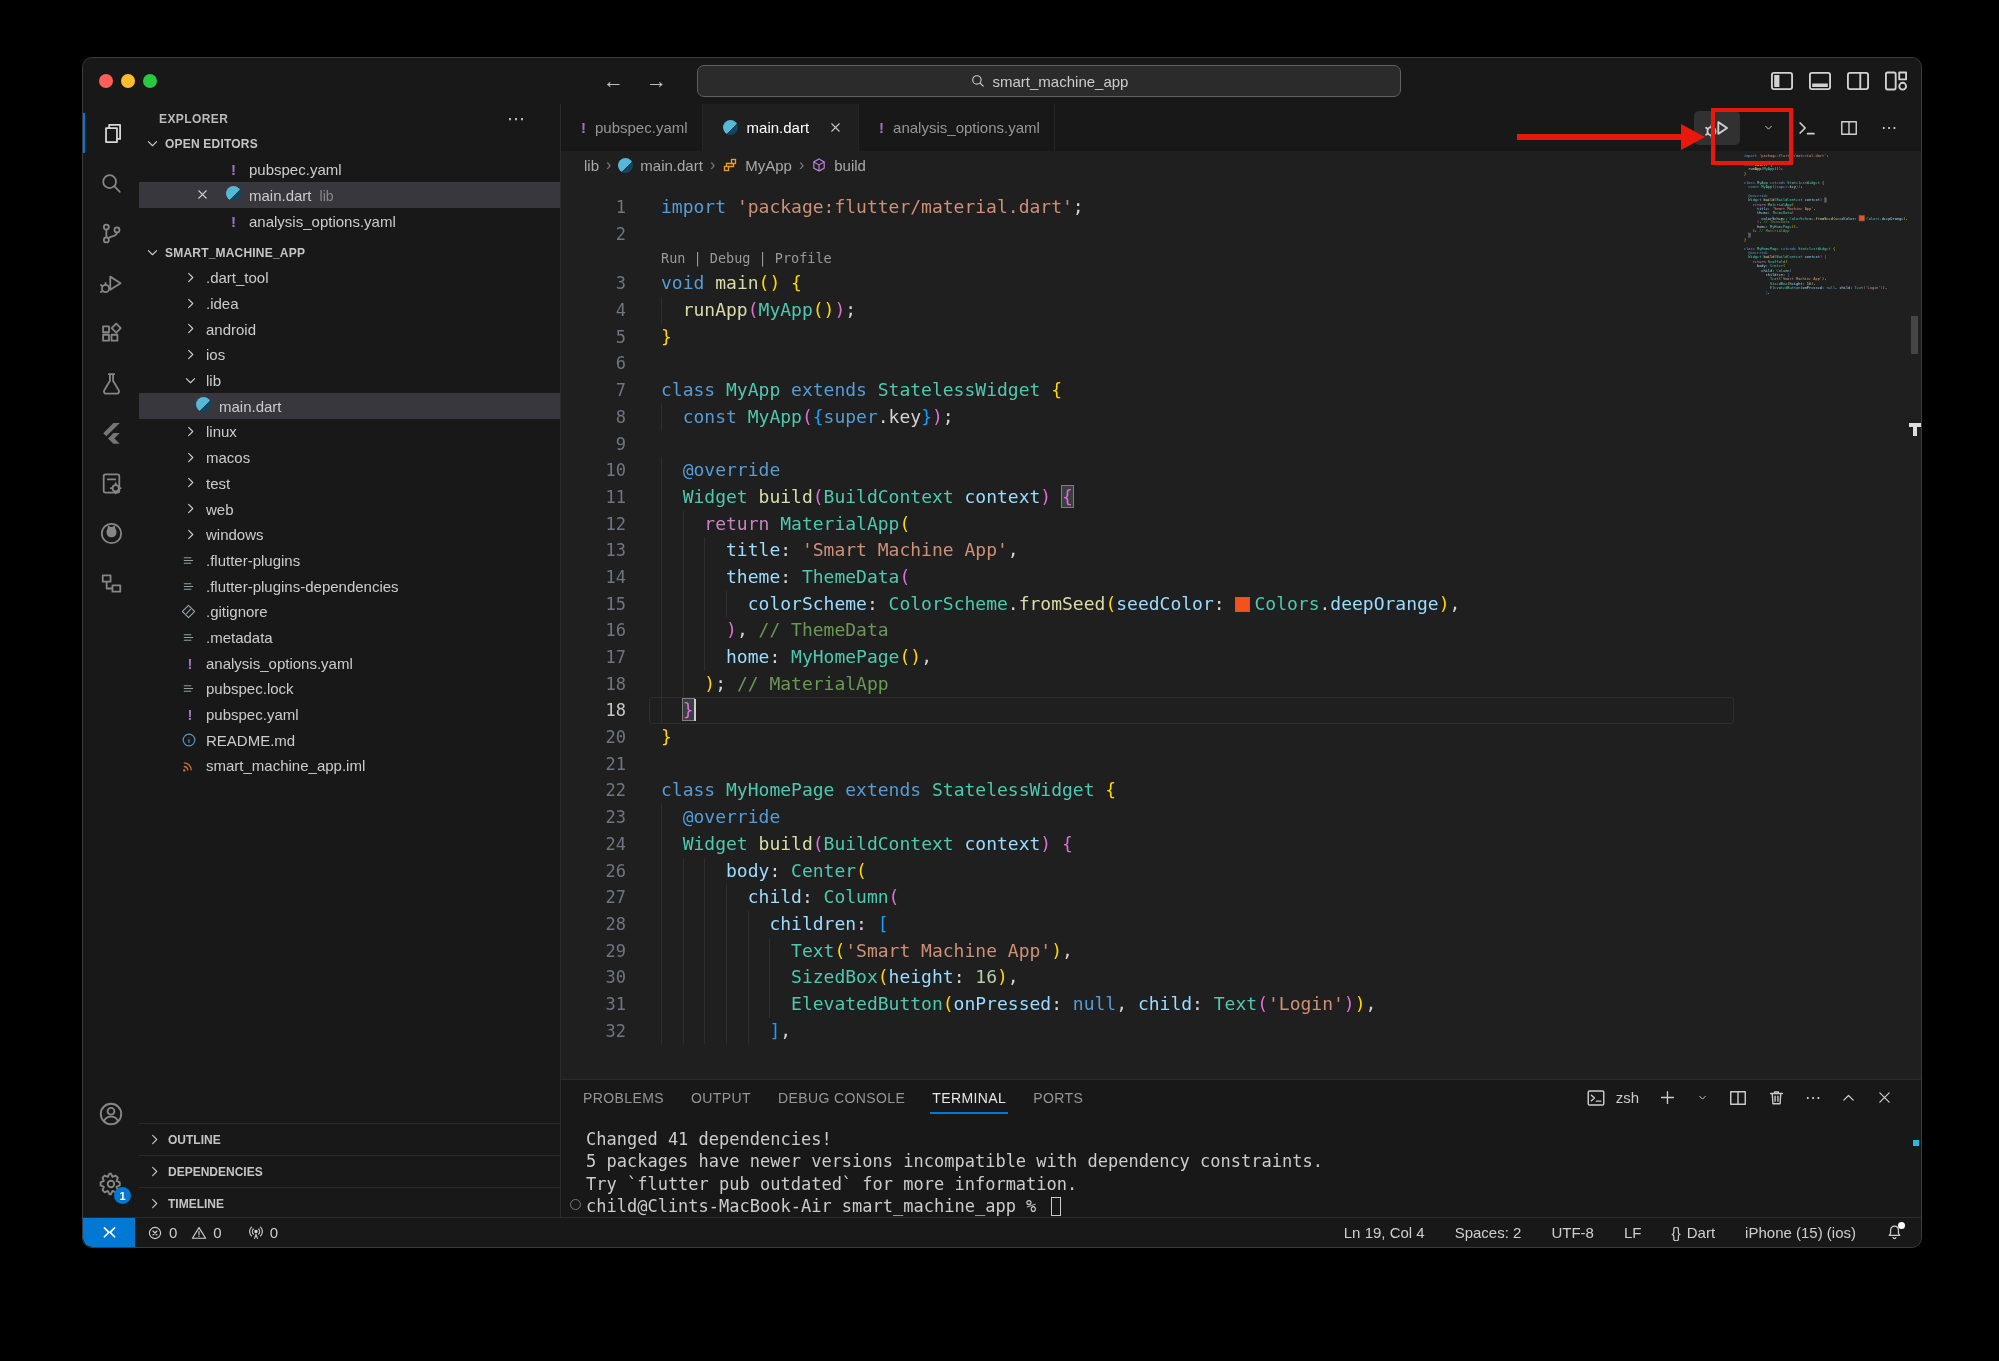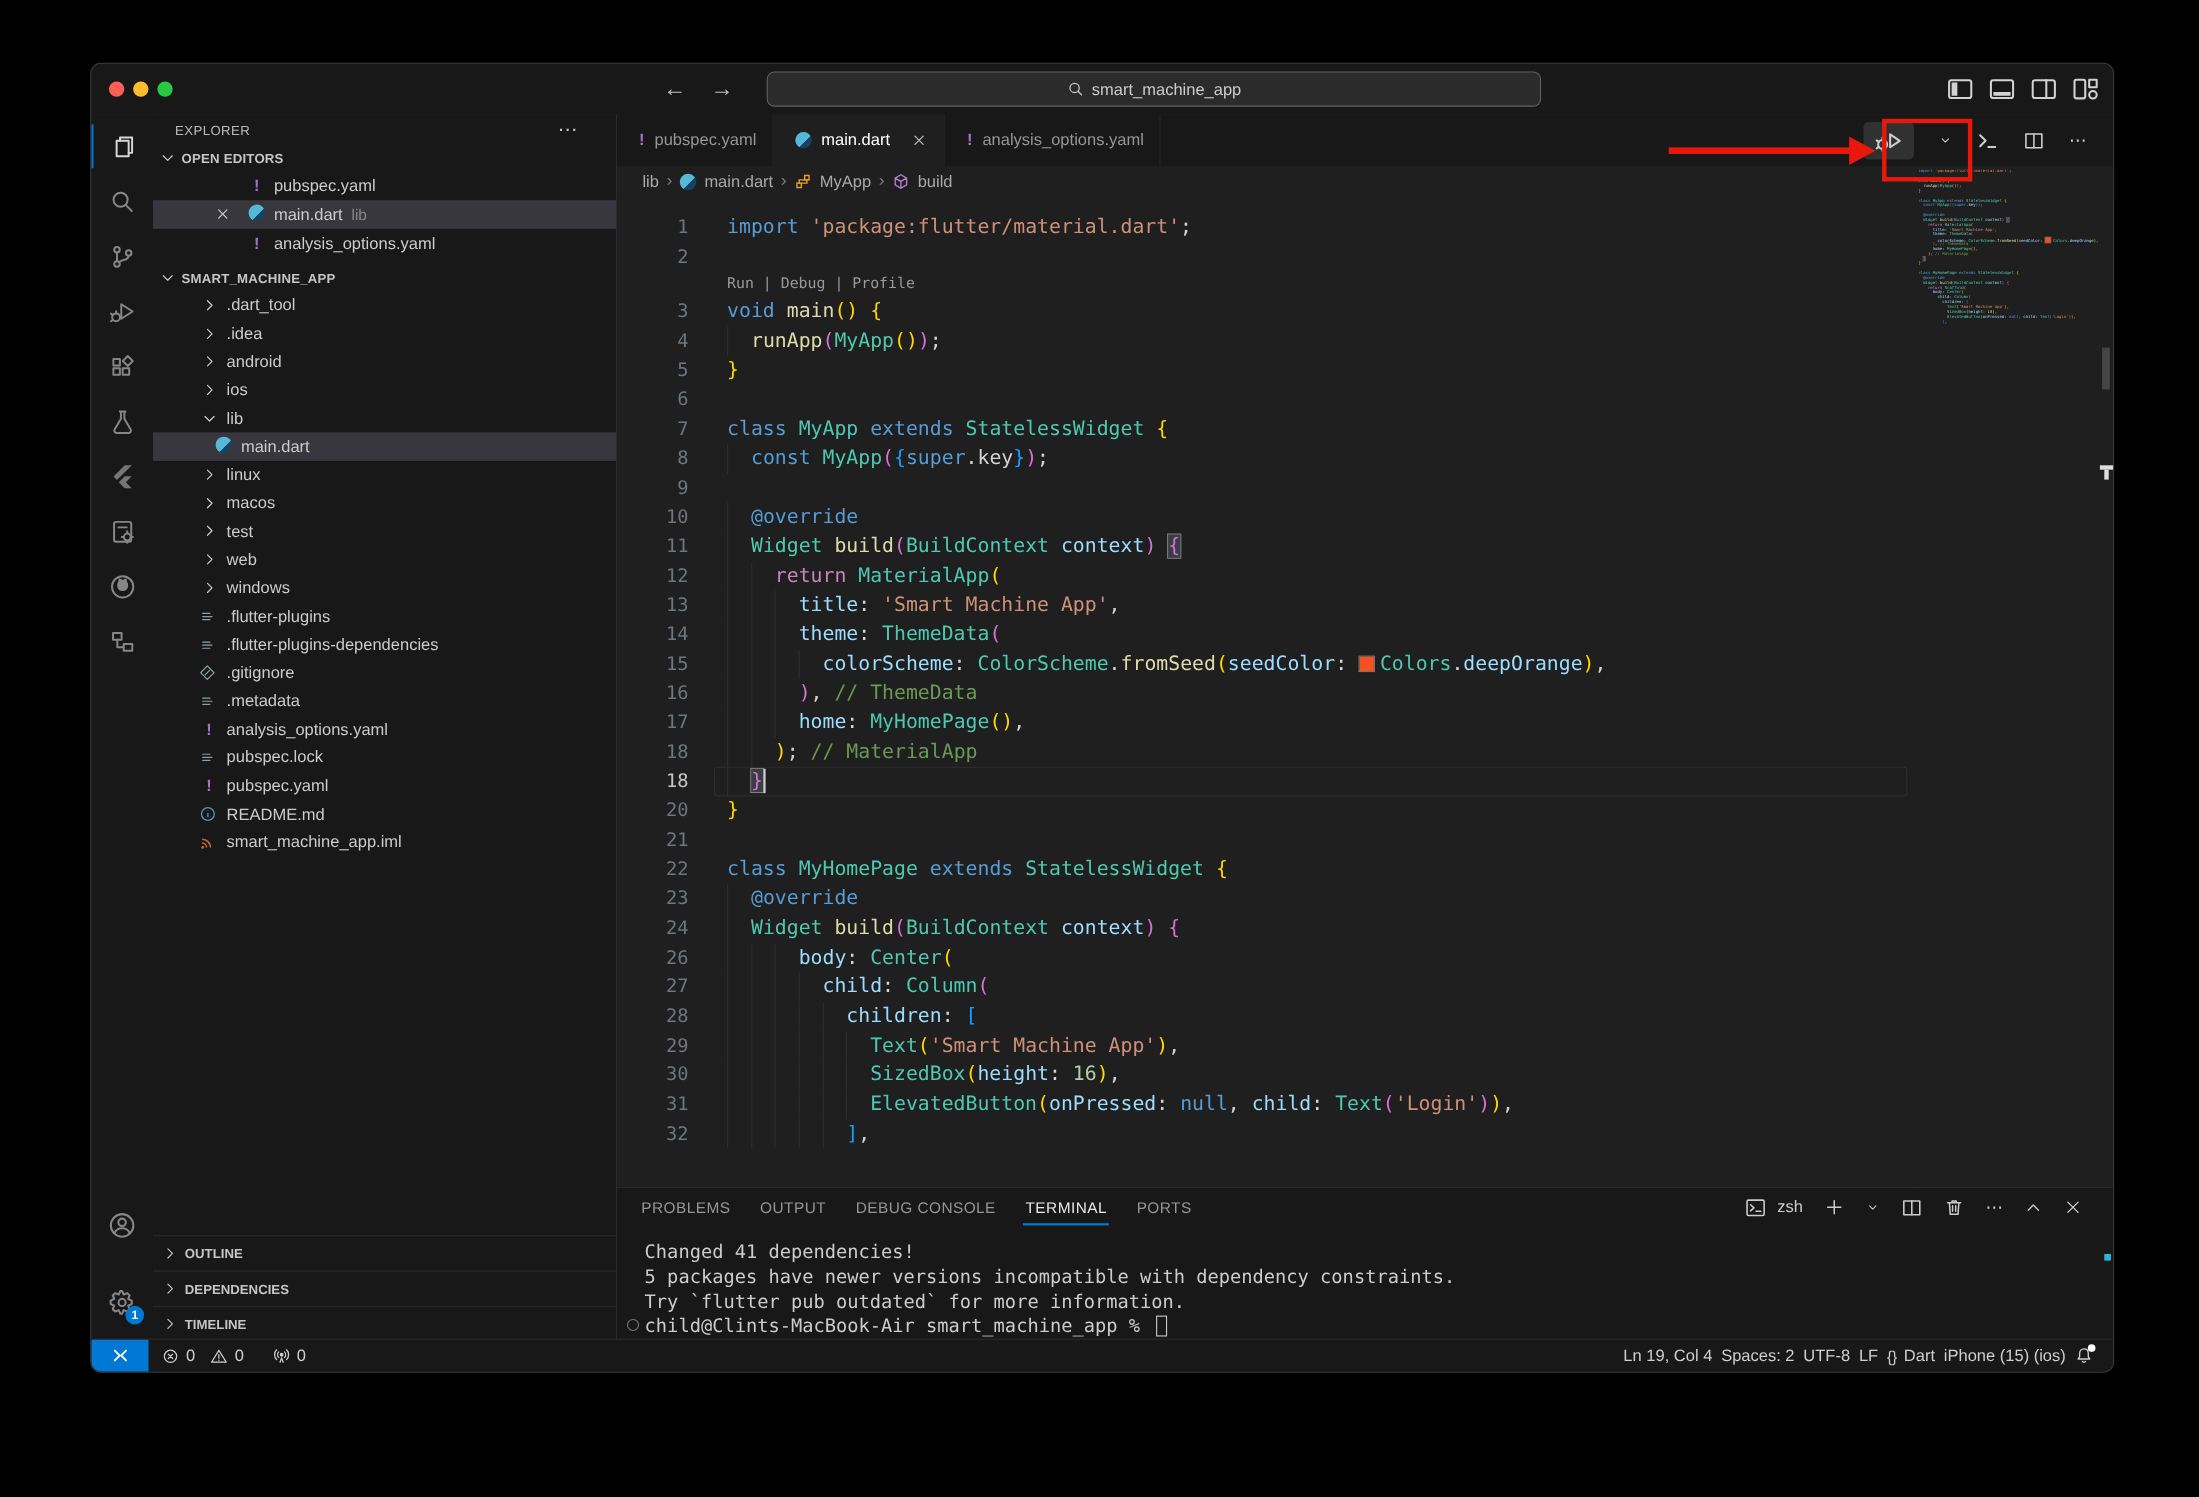--- a/index.html
+++ b/index.html
@@ -17,21 +17,21 @@
   
   #activitybar{position:absolute;left:0;top:46px;width:56px;height:1115px;background:#181818;}
   .abicon{position:absolute;left:0;width:56px;height:44px;display:flex;align-items:center;justify-content:center;color:#868686;}
   .abicon.active{color:#d7d7d7;}
   .abicon.active::before{content:"";position:absolute;left:0;top:2px;width:2px;height:40px;background:#0078d4;}
   .badge{position:absolute;right:8px;bottom:2px;width:17px;height:17px;border-radius:50%;background:#0078d4;color:#fff;
     font-size:11px;display:flex;align-items:center;justify-content:center;font-weight:bold;}
   
   #sidebar{position:absolute;left:56px;top:46px;width:422px;height:1115px;background:#181818;border-right:1px solid #2b2b2b;box-sizing:border-box;color:#cccccc;}
   #sb-header{position:absolute;left:0;top:0;width:100%;height:30px;display:flex;align-items:center;}
-  #sb-title{margin-left:20px;font-size:12px;color:#bbbbbb;letter-spacing:.4px;}
+  #sb-title{margin-left:20px;font-size:12px;color:#bbbbbb;letter-spacing:.4px;font-weight:bold;}
   #sb-more{position:absolute;right:34px;top:4px;color:#c5c5c5;font-size:18px;letter-spacing:1px;}
   .sechead{display:flex;align-items:center;height:24px;font-size:12px;font-weight:bold;color:#c5c5c5;letter-spacing:.2px;}
   .sechead .chev{width:16px;height:16px;margin:0 4px 0 6px;color:#cccccc;}
   #openeditors{position:absolute;left:0;top:28px;width:100%;}
   .oe-item{position:relative;height:26px;display:flex;align-items:center;font-size:15px;}
   .oe-item.sel{background:#37373d;}
   .oe-close{position:absolute;left:56px;width:16px;height:16px;color:#cccccc;}
   .oe-icon{position:absolute;left:86px;width:17px;text-align:center;}
   .oe-label{position:absolute;left:110px;white-space:nowrap;}
   .oe-detail{color:#8a8a8a;margin-left:8px;font-size:14px;}
@@ -98,21 +98,21 @@
   .promptline{position:relative;}
   .promptcirc{position:absolute;left:-16px;top:4px;width:11px;height:11px;border:1px solid #777;border-radius:50%;box-sizing:border-box;}
   .tcursor{display:inline-block;width:10px;height:19px;border:1px solid #cccccc;vertical-align:-4px;margin-left:4px;box-sizing:border-box;}
   #term-dot{position:absolute;left:1352px;top:60px;width:6px;height:6px;background:#29b8db;}
   
   #statusbar{position:absolute;left:0;bottom:0;width:100%;height:30px;background:#181818;border-top:1px solid #2b2b2b;
     box-sizing:border-box;color:#cfcfcf;font-size:15px;}
   #sb-remote{position:absolute;left:0;top:0;width:52px;height:100%;background:#0078d4;color:#fff;
     display:flex;align-items:center;justify-content:center;border-bottom-left-radius:9px;}
   #sb-left{position:absolute;left:64px;top:0;height:100%;display:flex;align-items:center;gap:26px;}
-  #sb-right{position:absolute;right:18px;top:0;height:100%;display:flex;align-items:center;gap:8px;}
+  #sb-right{position:absolute;right:18px;top:0;height:100%;display:flex;align-items:center;gap:30px;}
   .sbitem{display:flex;align-items:center;gap:6px;}
   .belldot{position:absolute;right:-2px;top:-2px;width:7px;height:7px;border-radius:50%;background:#ffffff;}
   
   #ann-line{position:absolute;left:1434px;top:76px;width:168px;height:6px;background:#e8190c;z-index:50;}
   #ann-head{position:absolute;left:1598px;top:66px;width:0;height:0;border-left:24px solid #e8190c;
     border-top:13px solid transparent;border-bottom:13px solid transparent;z-index:50;}
   #ann-box{position:absolute;left:1628px;top:50px;width:82px;height:57px;border:4px solid #e8190c;box-sizing:border-box;z-index:50;}
   svg{display:block;}
 </style>
 </head>

